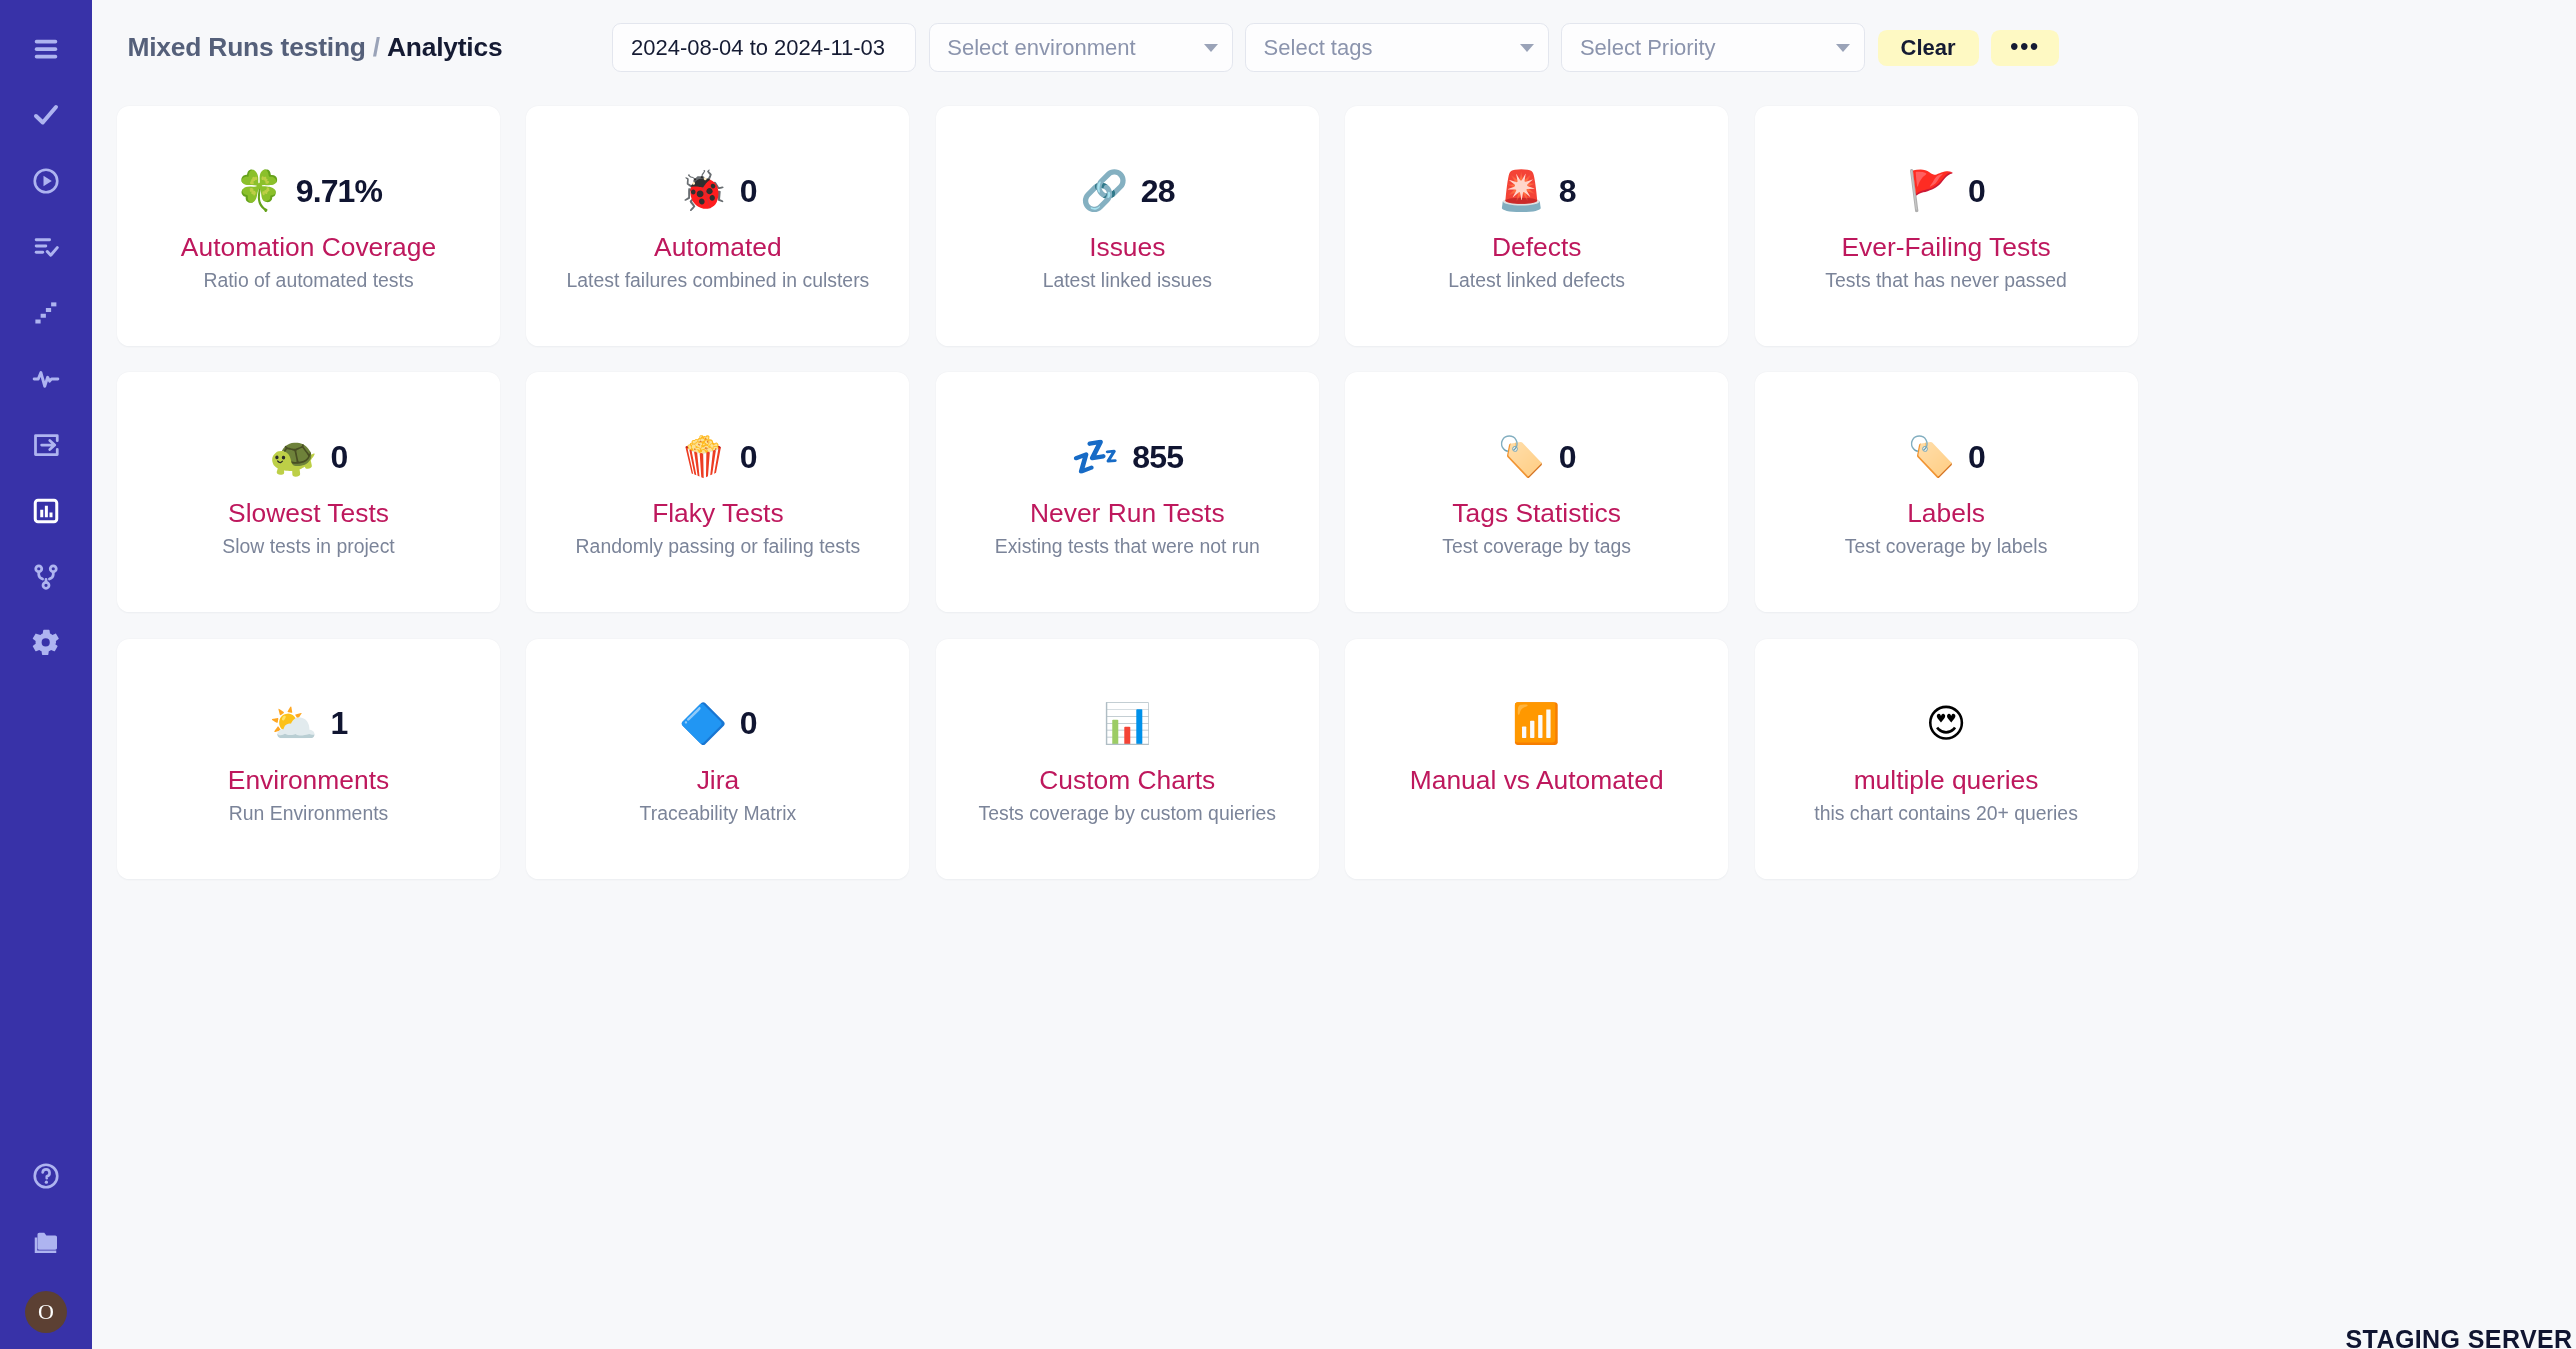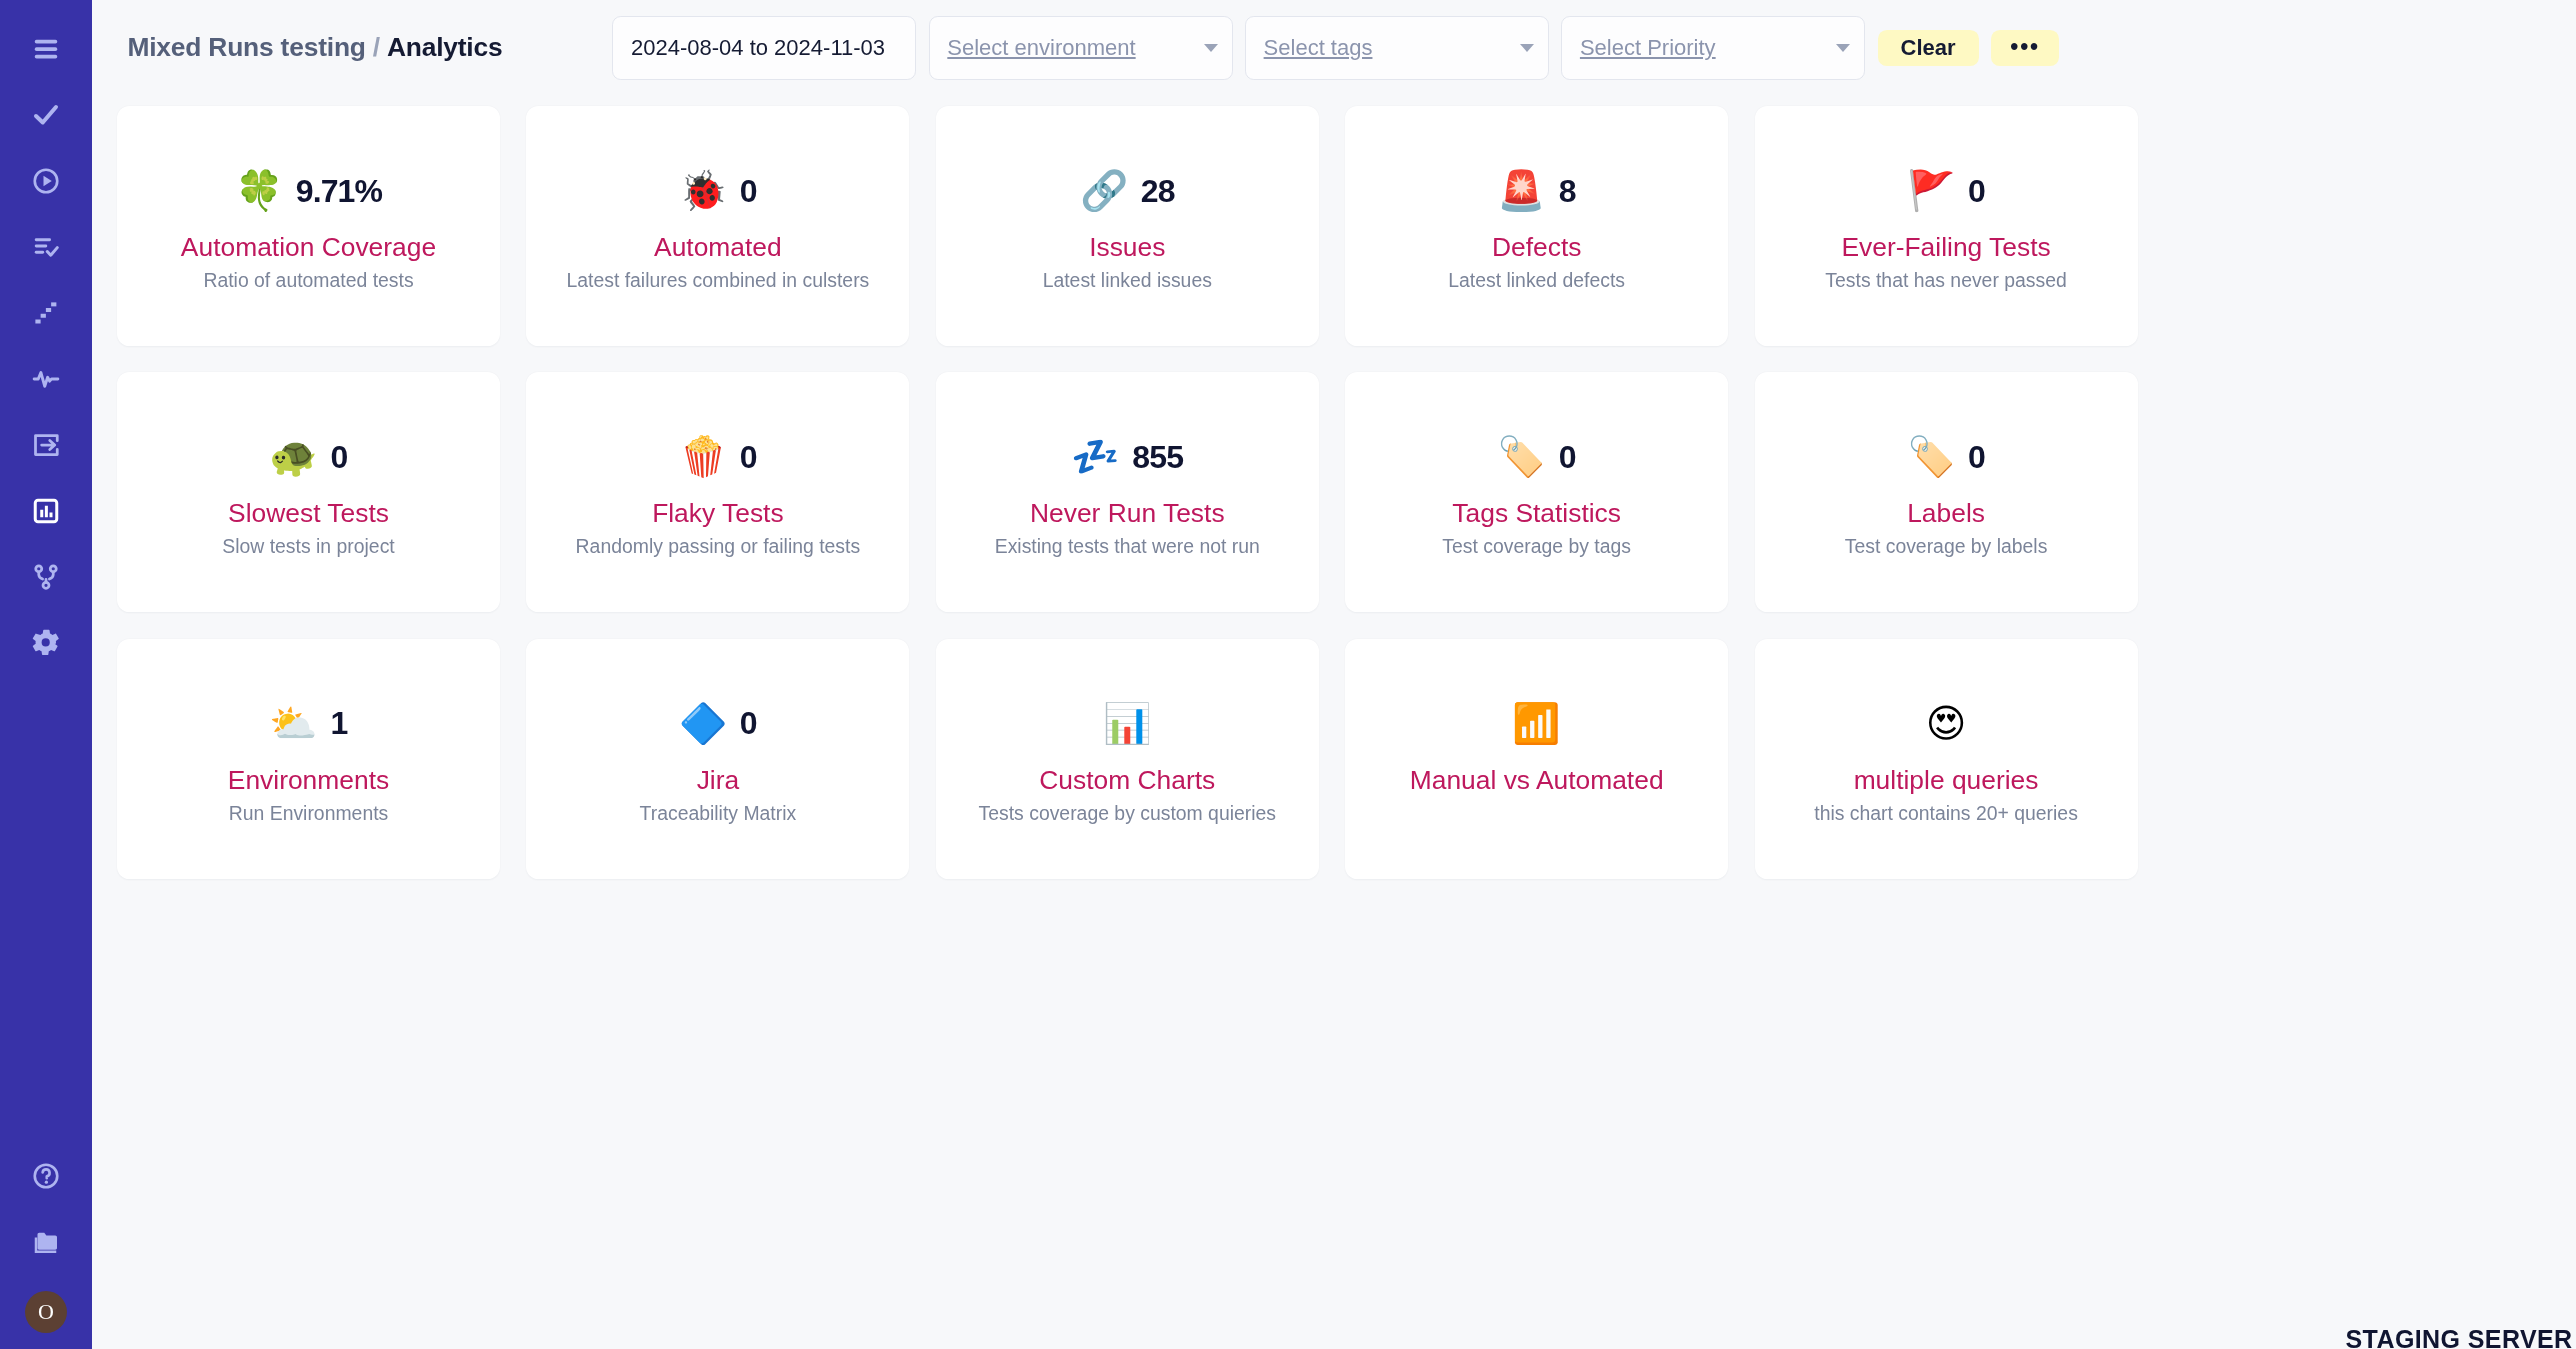--- a/index.html
+++ b/index.html
@@ -73,33 +73,33 @@
   #breadcrumb .sep { color: #9aa3b8; font-weight: bold; margin: 0 7px; }
   #breadcrumb .current { color: #151b33; }
 
   #filters {
     display: flex;
     align-items: center;
     margin-left: 110px;
     gap: 12.3px;
   }
   .field {
-    height: 64px;
+    height: 49px;
     background: #fdfdfe;
     border: 1.3px solid #e3e6ee;
     border-radius: 8.8px;
     display: flex;
     align-items: center;
     padding: 0 17.6px;
     font-size: 22px;
     cursor: pointer;
     position: relative;
   }
   .field .val { color: #151b33; white-space: nowrap; }
-  .field .ph { color: #8b94ad; white-space: nowrap; text-decoration: underline; }
+  .field .ph { color: #8b94ad; white-space: nowrap; }
   .caret {
     position: absolute;
     right: 14px;
     width: 0; height: 0;
     border-left: 7px solid transparent;
     border-right: 7px solid transparent;
     border-top: 8px solid #9aa3b8;
   }
   #date-field { width: 304px; }
   #env-field { width: 304px; }

